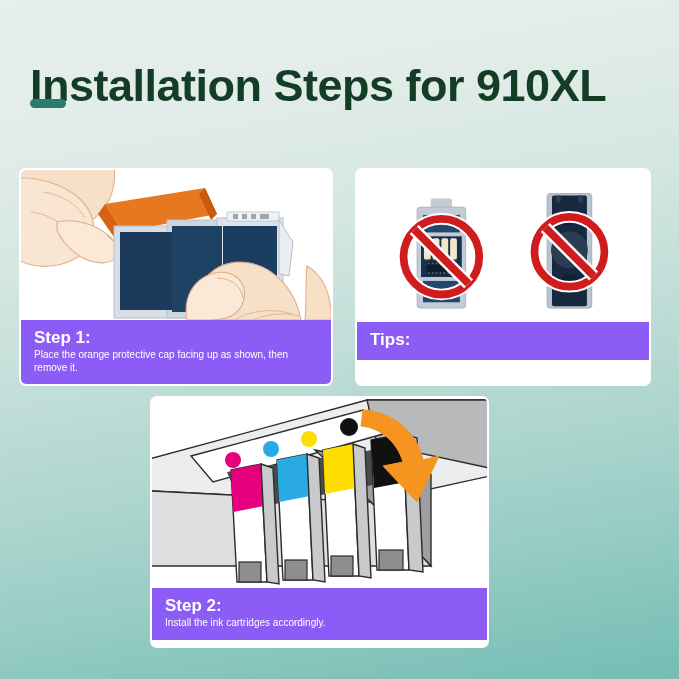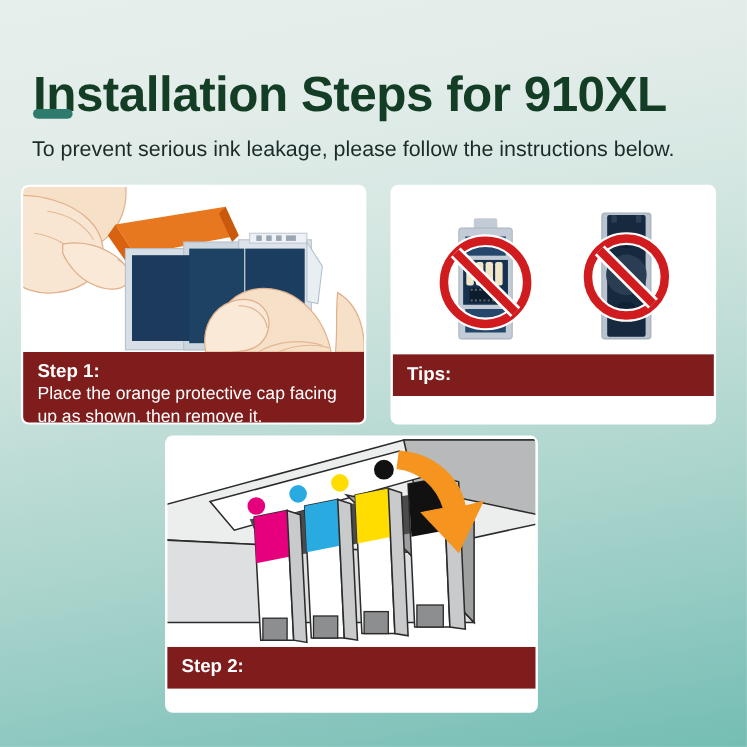--- a/index.html
+++ b/index.html
@@ -67,32 +67,32 @@
     overflow: hidden;
     box-sizing: border-box;
   }
   .panel-art {
     position: relative;
     width: 100%;
     background: #ffffff;
     overflow: hidden;
   }
   .caption {
-    background: #7f1d1d;
+    background: #8b5cf6;
     color: #ffffff;
     padding: 7px 13px 10px 13px;
     box-sizing: border-box;
   }
   .caption-title {
     font-size: 17px;
     font-weight: bold;
     line-height: 1.25;
   }
   .caption-body {
-    font-size: 16px;
+    font-size: 10px;
     line-height: 1.28;
     margin-top: 1px;
   }
 
   
   #panel-step1 { left: 19px;  top: 168px; width: 314px; height: 218px; }
   #panel-step1 .panel-art { height: 150px; }
   #panel-tips  { left: 355px; top: 168px; width: 296px; height: 218px; }
   #panel-tips  .panel-art { height: 152px; }
   #panel-step2 { left: 150px; top: 396px; width: 339px; height: 252px; }
@@ -101,21 +101,20 @@
   svg { display: block; }
   .art-svg { position: absolute; left: 0; top: 0; width: 100%; height: 100%; }
 </style>
 </head>
 <body>
 
 <div id="page">
 
   <div class="title">Installation Steps for 910XL</div>
   <div class="title-rule"></div>
-  <div class="subtitle">To prevent serious ink leakage, please follow the instructions below.</div>
 
   <div class="panel" id="panel-step1">
     <div class="panel-art">
       <svg class="art-svg" viewBox="0 0 310 150" preserveAspectRatio="xMidYMid slice">
         <rect x="0" y="0" width="310" height="150" fill="#ffffff"></rect>
 
         <g>
           <path d="M-10,-10 L92,-10 C96,10 92,28 80,42 C68,56 46,64 30,70 C14,76 0,84 -10,96 Z" fill="#f7e0c8" stroke="#e0b08c" stroke-width="1.1"></path>
           <path d="M-10,8 C16,6 44,14 60,30 C72,42 76,58 70,72 C64,86 48,94 30,96
                    C12,98 -2,92 -10,84 Z" fill="#f9e6d2" stroke="#e0b08c" stroke-width="1.1"></path>
@@ -286,16 +285,17 @@
         <g>
           <path d="M232,12
                    C262,14 286,34 292,62
                    L308,58 L286,104 L252,68 L272,64
                    C266,44 250,30 230,28 Z" fill="#f5941f" stroke="#f5941f" stroke-width="1"></path>
         </g>
       </svg>
     </div>
     <div class="caption">
       <div class="caption-title">Step 2:</div>
+      <div class="caption-body">Install the ink cartridges accordingly.</div>
     </div>
   </div>
 
 </div>
 
 </body></html>

